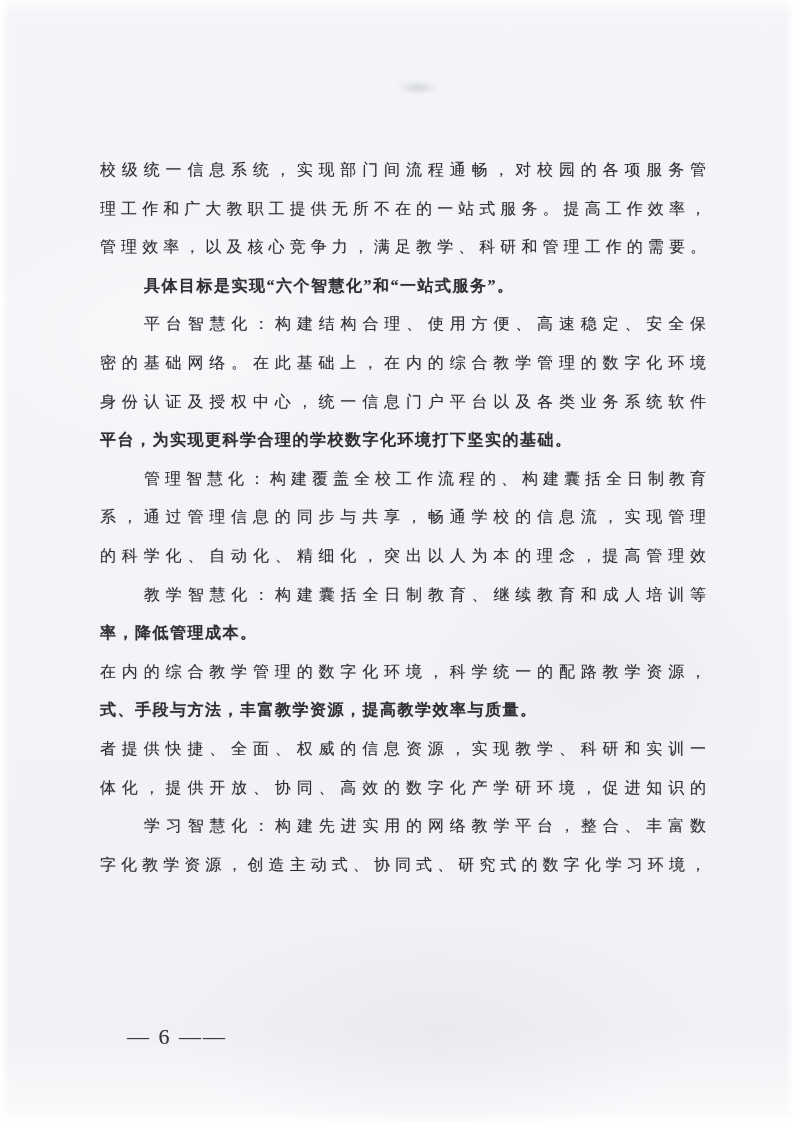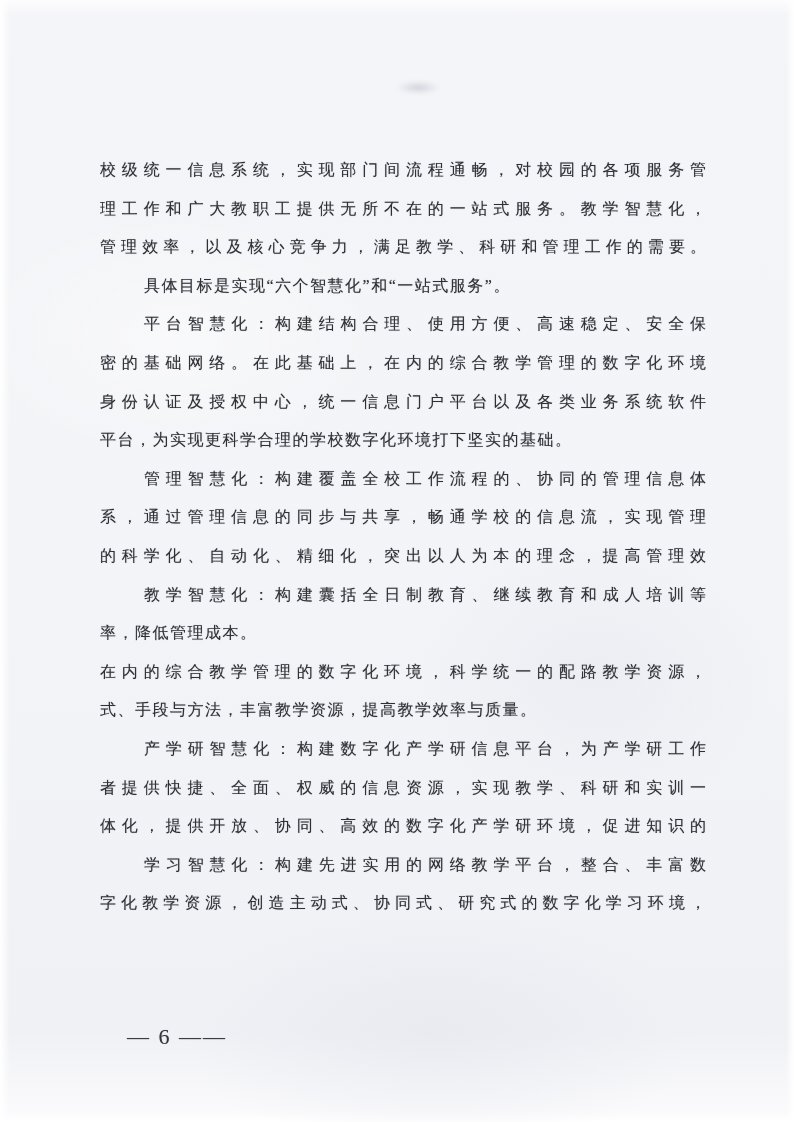--- a/index.html
+++ b/index.html
@@ -57,20 +57,21 @@
   }
   .line.full {
     white-space: normal;
     text-align: justify;
     text-align-last: justify;
     text-justify: inter-character;
     overflow: hidden;
   }
   .line.end {
     letter-spacing: 1.5px;
+    font-weight: bold;
   }
   .line.indent {
     padding-left: 44px;
   }
   .page-number {
     position: absolute;
     left: 127px;
     top: 1022px;
     height: 30px;
     line-height: 30px;
@@ -83,35 +84,34 @@
 </head>
 <body>
 
 <div class="page">
   <div class="paper"></div>
   <div class="paper-side-fade"></div>
   <div class="smudge"></div>
 
   <div class="text-block">
     <div class="line full">校级统一信息系统，实现部门间流程通畅，对校园的各项服务管</div>
-    <div class="line full">理工作和广大教职工提供无所不在的一站式服务。教学智慧化，</div>
+    <div class="line full">理工作和广大教职工提供无所不在的一站式服务。提高工作效率，</div>
     <div class="line full">管理效率，以及核心竞争力，满足教学、科研和管理工作的需要。</div>
     <div class="line indent end">具体目标是实现“六个智慧化”和“一站式服务”。</div>
     <div class="line indent full">平台智慧化：构建结构合理、使用方便、高速稳定、安全保</div>
     <div class="line full">密的基础网络。在此基础上，在内的综合教学管理的数字化环境</div>
     <div class="line full">身份认证及授权中心，统一信息门户平台以及各类业务系统软件</div>
     <div class="line end">平台，为实现更科学合理的学校数字化环境打下坚实的基础。</div>
-    <div class="line indent full">管理智慧化：构建覆盖全校工作流程的、协同的管理信息体</div>
+    <div class="line indent full">管理智慧化：构建覆盖全校工作流程的、构建囊括全日制教育</div>
     <div class="line full">系，通过管理信息的同步与共享，畅通学校的信息流，实现管理</div>
     <div class="line full">的科学化、自动化、精细化，突出以人为本的理念，提高管理效</div>
     <div class="line indent full">教学智慧化：构建囊括全日制教育、继续教育和成人培训等</div>
     <div class="line end">率，降低管理成本。</div>
     <div class="line full">在内的综合教学管理的数字化环境，科学统一的配路教学资源，</div>
     <div class="line end">式、手段与方法，丰富教学资源，提高教学效率与质量。</div>
-    <div class="line indent full">产学研智慧化：构建数字化产学研信息平台，为产学研工作</div>
     <div class="line full">者提供快捷、全面、权威的信息资源，实现教学、科研和实训一</div>
     <div class="line full">体化，提供开放、协同、高效的数字化产学研环境，促进知识的</div>
     <div class="line indent full">学习智慧化：构建先进实用的网络教学平台，整合、丰富数</div>
     <div class="line full">字化教学资源，创造主动式、协同式、研究式的数字化学习环境，</div>
   </div>
 
   <div class="page-number">— 6 ——</div>
 </div>
 
 </body></html>

